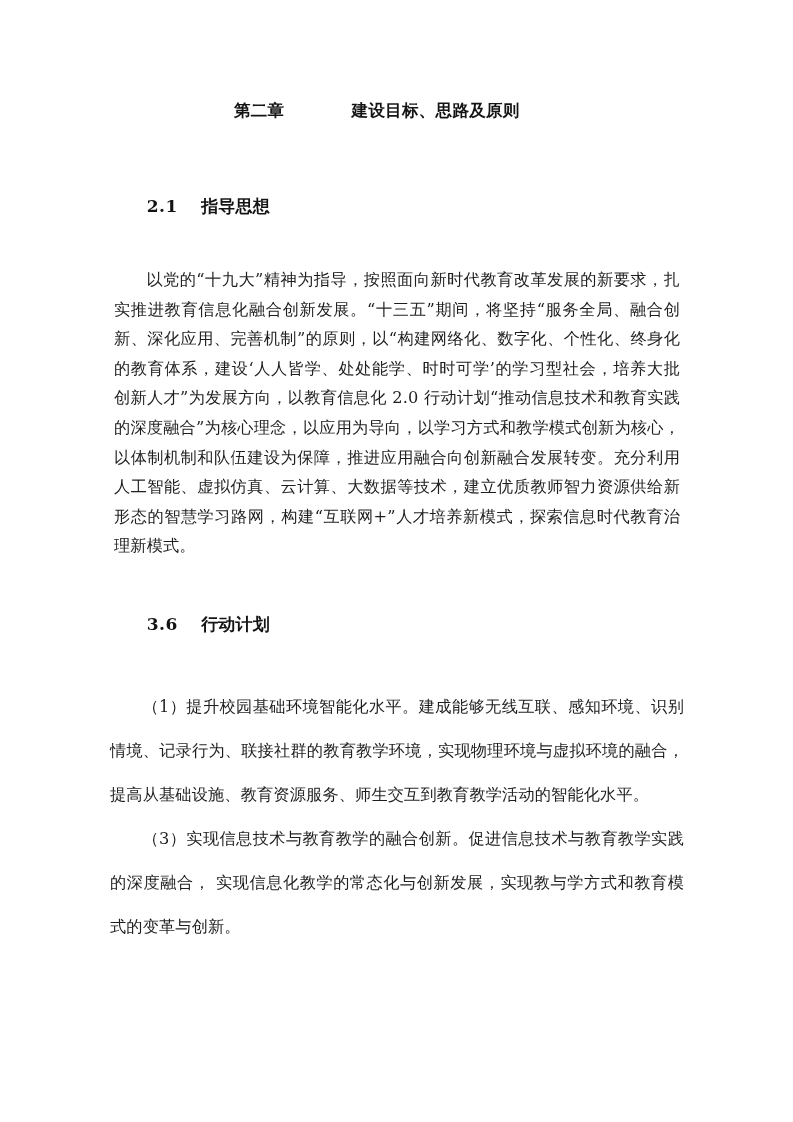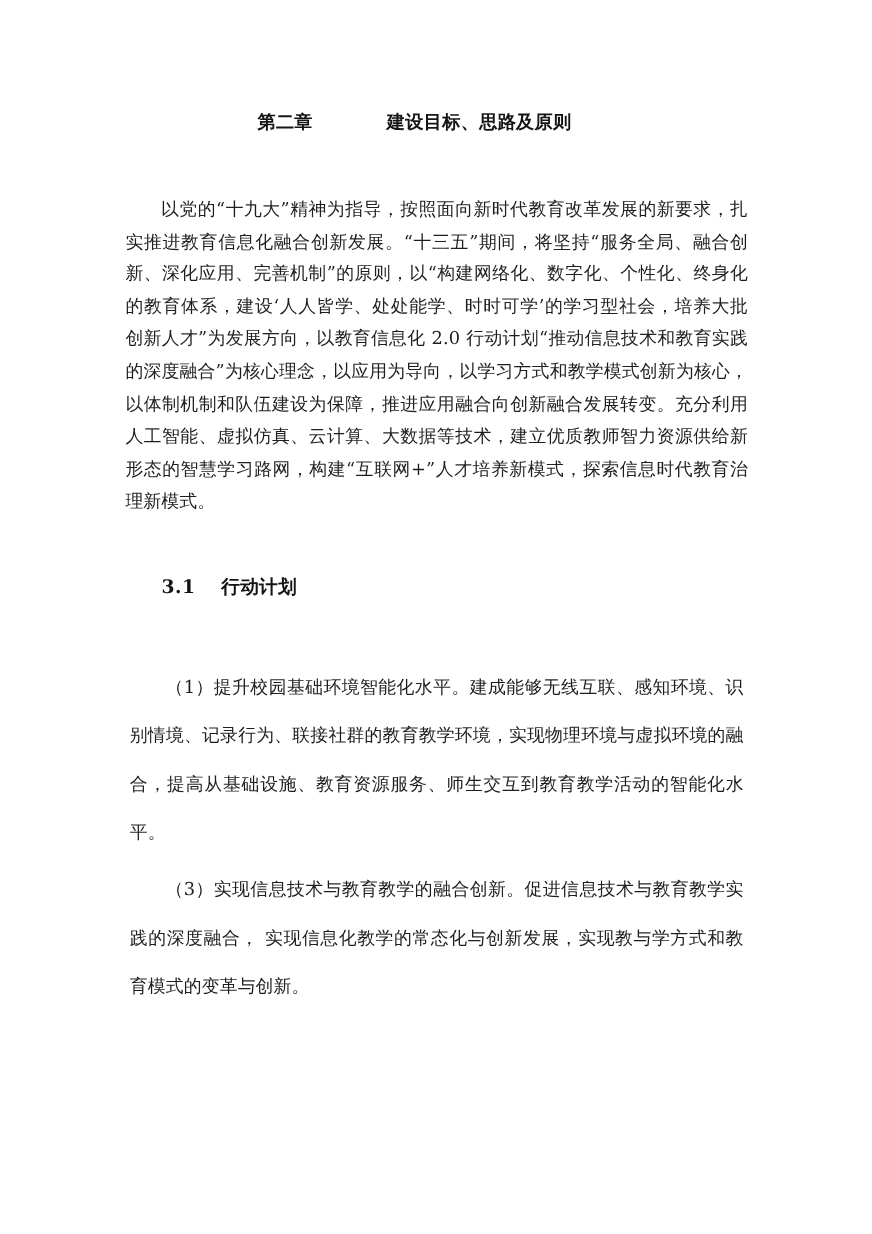--- a/index.html
+++ b/index.html
@@ -69,21 +69,21 @@
     line-height: 29.6px;
     text-align: justify;
     text-justify: inter-ideograph;
     text-indent: 2em;
     letter-spacing: 0.15px;
     color: #1e1e1e;
     word-break: break-all;
   }
 
   .goal-para {
-    margin: 8px;
+    margin: 0;
     padding: 0;
     font-size: 16.2px;
     line-height: 44px;
     text-align: justify;
     text-justify: inter-ideograph;
     text-indent: 2em;
     letter-spacing: 0.15px;
     color: #1e1e1e;
     word-break: break-all;
   }
@@ -101,29 +101,32 @@
 <div class="page">
 
   <div class="content">
 
     <div class="sp-title-top"></div>
 
     <h1 class="chapter-title">第二章　　　　建设目标、思路及原则</h1>
 
     <div class="sp-after-title"></div>
 
+    <h2 class="section-heading">
+      <span class="num">2.1</span><span>　 </span><span>指导思想</span>
+    </h2>
 
     <div class="sp-after-h1"></div>
 
     <p class="body-para">以党的“十九大”精神为指导，按照面向新时代教育改革发展的新要求，扎实推进教育信息化融合创新发展。“十三五”期间，将坚持“服务全局、融合创新、深化应用、完善机制”的原则，以“构建网络化、数字化、个性化、终身化的教育体系，建设‘人人皆学、处处能学、时时可学’的学习型社会，培养大批创新人才”为发展方向，以教育信息化 2.0 行动计划“推动信息技术和教育实践的深度融合”为核心理念，以应用为导向，以学习方式和教学模式创新为核心，以体制机制和队伍建设为保障，推进应用融合向创新融合发展转变。充分利用人工智能、虚拟仿真、云计算、大数据等技术，建立优质教师智力资源供给新形态的智慧学习路网，构建“互联网+”人才培养新模式，探索信息时代教育治理新模式。</p>
 
     <div class="sp-before-h2"></div>
 
     <h2 class="section-heading">
-      <span class="num">3.1</span><span>　 </span><span>行动计划</span>
+      <span class="num">3.6</span><span>　 </span><span>行动计划</span>
     </h2>
 
     <div class="sp-after-h2"></div>
 
     <p class="goal-para">（1）提升校园基础环境智能化水平。建成能够无线互联、感知环境、识别情境、记录行为、联接社群的教育教学环境，实现物理环境与虚拟环境的融合，提高从基础设施、教育资源服务、师生交互到教育教学活动的智能化水平。</p>
 
     <p class="goal-para">（3）实现信息技术与教育教学的融合创新。促进信息技术与教育教学实践的深度融合， 实现信息化教学的常态化与创新发展，实现教与学方式和教育模式的变革与创新。</p>
 
 
   </div>

